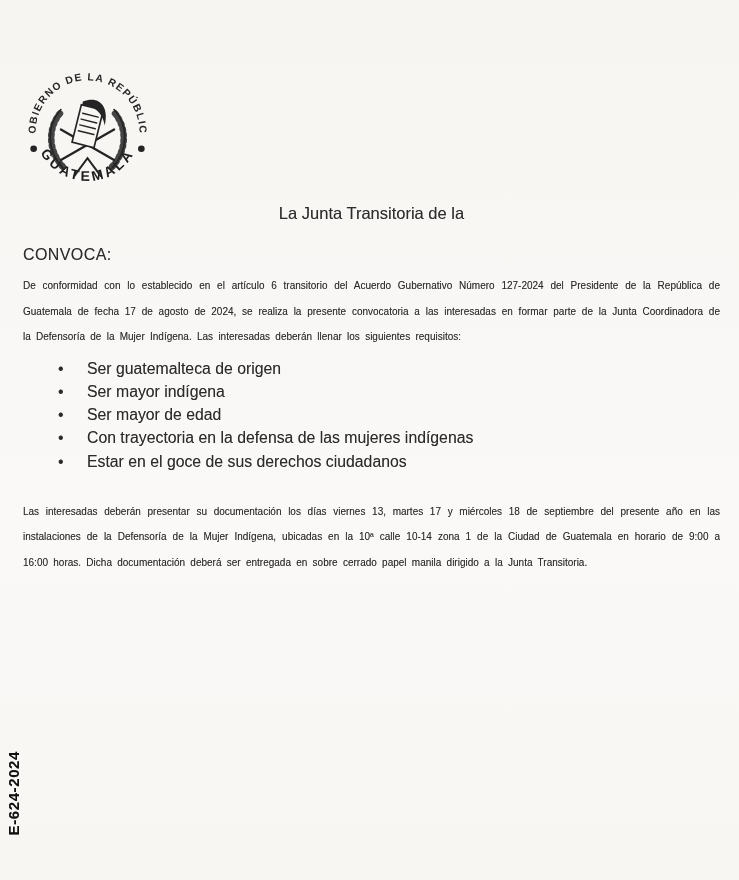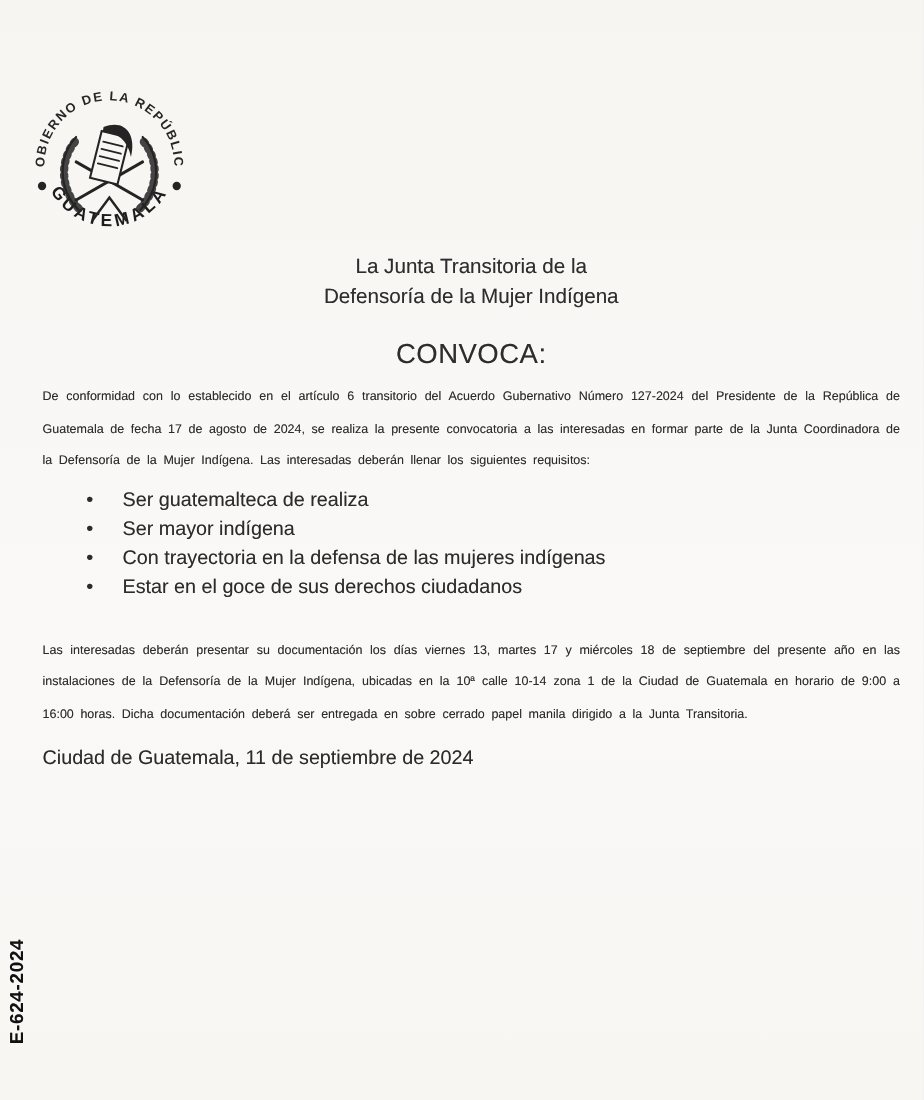--- a/index.html
+++ b/index.html
@@ -28,34 +28,33 @@
     letter-spacing: 2px; fill: #262626;
   }
   .seal-bottom-text {
     font-family: "Liberation Sans", sans-serif;
     font-size: 21px; font-weight: 700;
     letter-spacing: 4.5px; fill: #1c1c1c;
   }
   
   .content {
     position: absolute;
-    left: 34px; right: 19px; top: 0;
+    left: 23px; right: 19px; top: 0;
     text-shadow: 0 0 0.5px rgba(20,20,20,0.35);
   }
   .doc-header {
     padding-top: 201px;
     text-align: center;
     font-size: 16.5px;
     line-height: 24px;
     color: #2d2d2d;
   }
   .convoca {
     margin-top: 21px;
-    text-align: center;
-    font-size: 22px;
+    font-size: 16px;
     letter-spacing: 0.4px;
     color: #2d2d2d;
   }
   .para {
     margin: 0;
     text-align: justify;
     font-size: 10px;
     line-height: 25.6px;
     word-spacing: 2.5px;
     color: #2b2b2b;
@@ -138,35 +137,34 @@
 
         <path d="M93 58 C118 48 133 66 126 94 C122 74 110 64 92 64 Z" fill="#242424" stroke="none"></path>
       </g>
     </svg>
   </div>
 
   <div class="content">
 
     <div class="doc-header">
       <div>La Junta Transitoria de la</div>
-      <div>Defensoría de la Mujer Indígena</div>
     </div>
 
     <div class="convoca">CONVOCA:</div>
 
     <p class="para para-intro">De conformidad con lo establecido en el artículo 6 transitorio del Acuerdo Gubernativo Número 127-2024 del Presidente de la República de Guatemala de fecha 17 de agosto de 2024, se realiza la presente convocatoria a las interesadas en formar parte de la Junta Coordinadora de la Defensoría de la Mujer Indígena. Las interesadas deberán llenar los siguientes requisitos:</p>
 
     <ul class="reqs">
-      <li>Ser guatemalteca de realiza</li>
+      <li>Ser guatemalteca de origen</li>
       <li>Ser mayor indígena</li>
+      <li>Ser mayor de edad</li>
       <li>Con trayectoria en la defensa de las mujeres indígenas</li>
       <li>Estar en el goce de sus derechos ciudadanos</li>
     </ul>
 
     <p class="para para-submission">Las interesadas deberán presentar su documentación los días viernes 13, martes 17 y miércoles 18 de septiembre del presente año en las instalaciones de la Defensoría de la Mujer Indígena, ubicadas en la 10ª calle 10-14 zona 1 de la Ciudad de Guatemala en horario de 9:00 a 16:00 horas. Dicha documentación deberá ser entregada en sobre cerrado papel manila dirigido a la Junta Transitoria.</p>
 
-    <p class="dateline">Ciudad de Guatemala, 11 de septiembre de 2024</p>
 
   </div>
 
   <div class="doc-code">E-624-2024</div>
 
 </div>
 
 </body></html>

